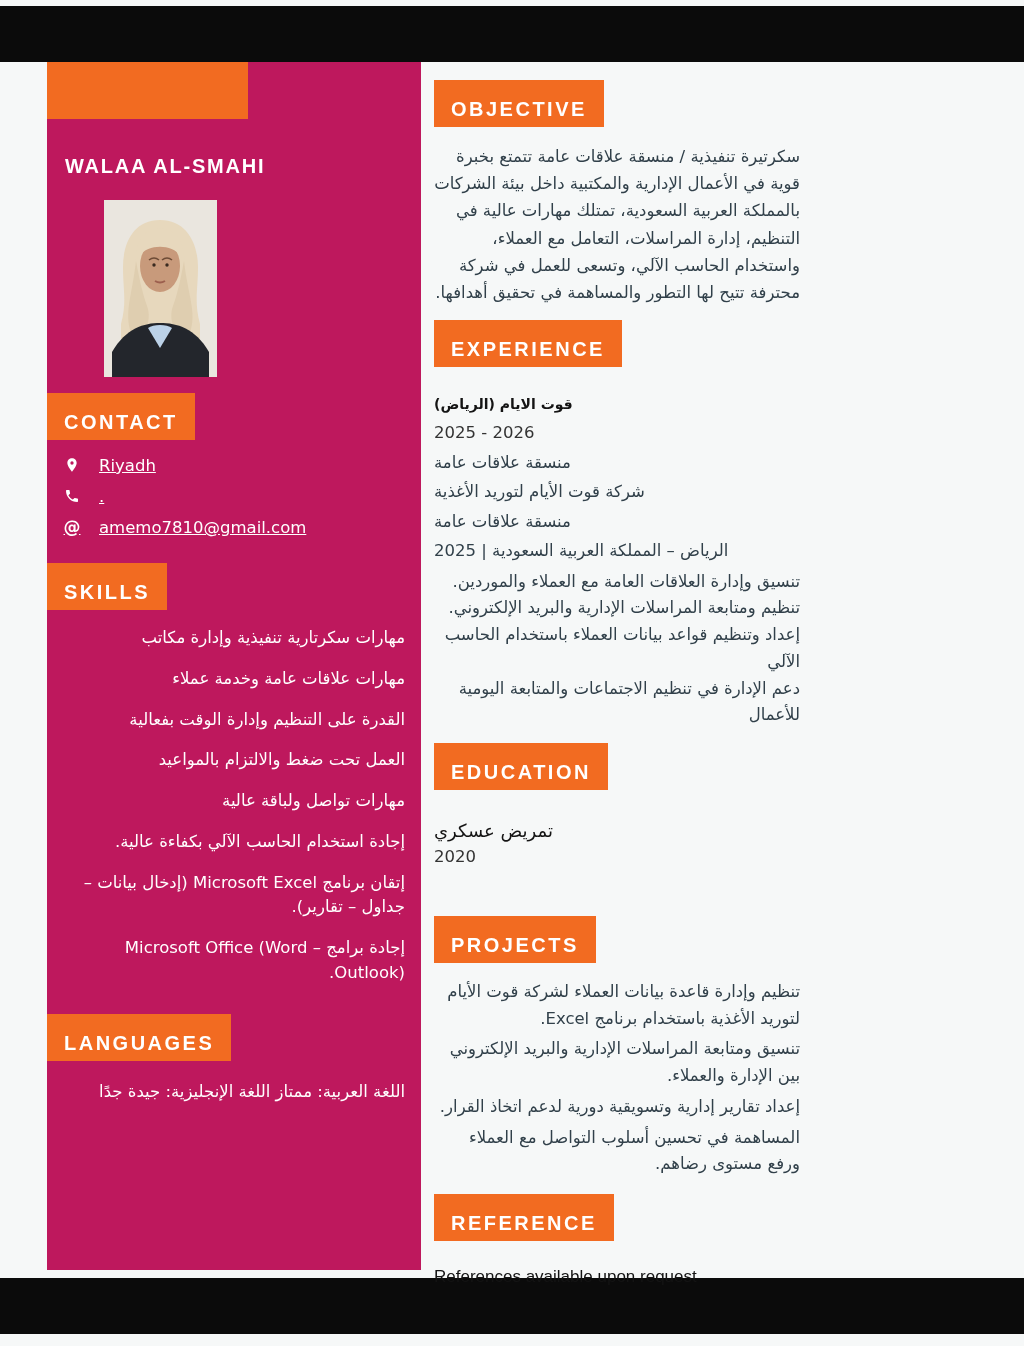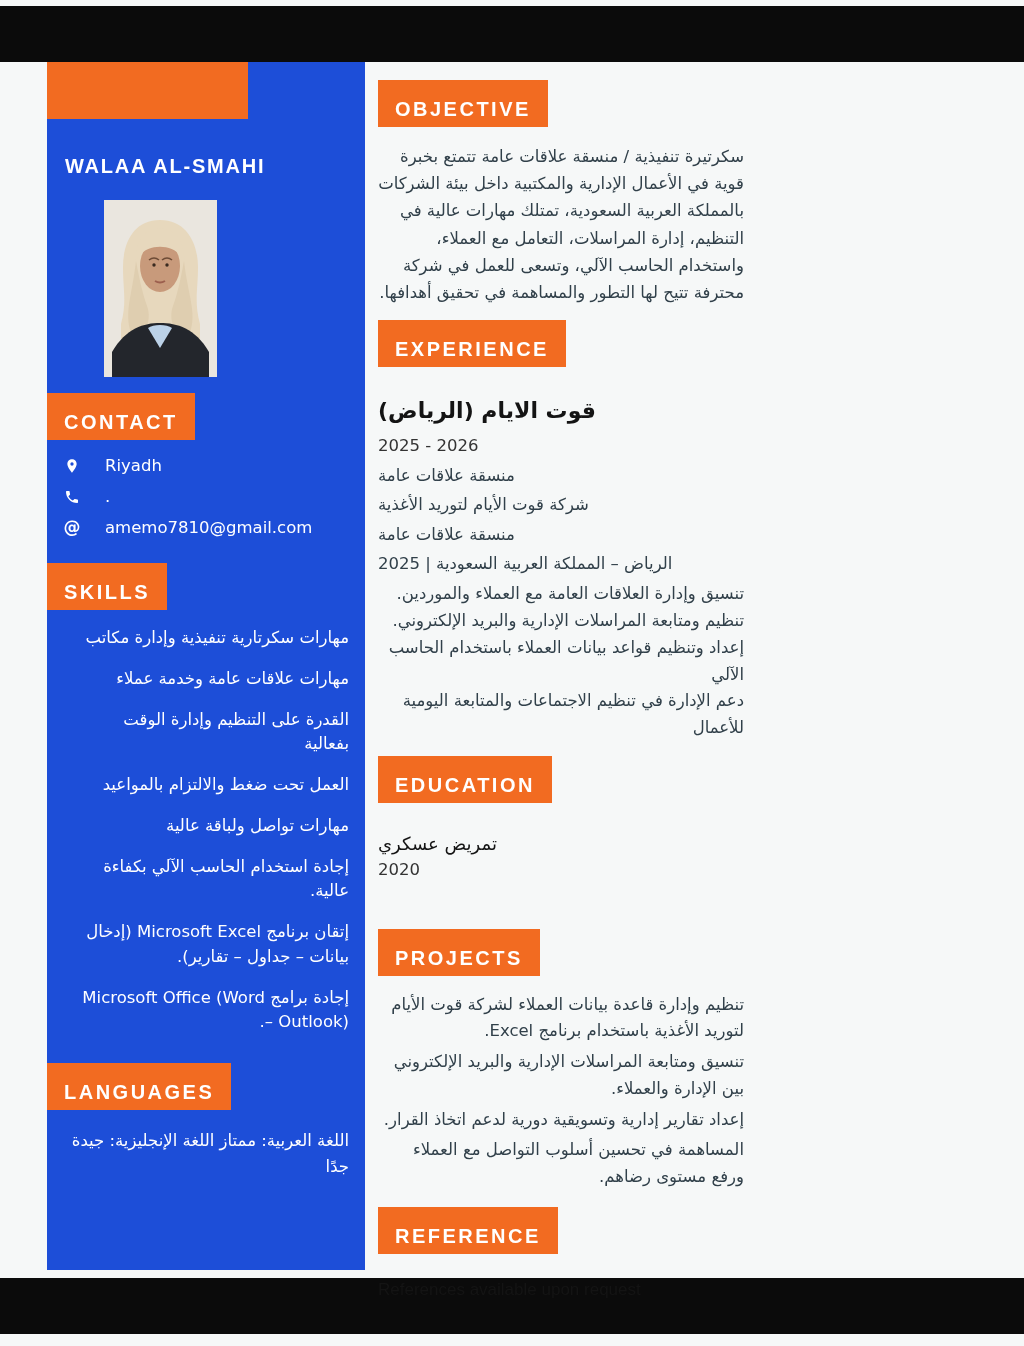--- a/index.html
+++ b/index.html
@@ -3,44 +3,44 @@
 <meta charset="utf-8">
 <style>
   html,body{margin:0;padding:0;background:#e9edee;font-family:"DejaVu Sans",sans-serif;}
   .canvas{position:relative;width:1024px;height:1346px;background:#f6f8f8;overflow:hidden;margin:0 auto;}
   .bar{position:absolute;left:0;right:0;height:56px;background:#0b0b0b;}
   .bar.top{top:6px;}
   .bar.bottom{bottom:12px;}
   .content{position:absolute;top:62px;left:47px;display:flex;align-items:flex-start;}
 
   
-  .sidebar{width:318px;min-height:1208px;background:#1d4ed8;color:#fff;box-sizing:border-box;padding-bottom:40px;}
+  .sidebar{width:374px;min-height:1208px;background:#be185d;color:#fff;box-sizing:border-box;padding-bottom:40px;}
   .name-accent{width:201px;height:57px;background:var(--accent,#f26b21);}
   .name{font-family:"Liberation Sans",sans-serif;font-size:20px;font-weight:bold;letter-spacing:1.8px;color:#fff;margin:36px 0 0 18px;}
   .photo{width:113px;height:177px;margin:22px 0 0 57px;background:#eae6df;overflow:hidden;}
   .sec-h{display:inline-block;background:var(--accent,#f26b21);color:#fff;font-family:"Liberation Sans",sans-serif;
          font-weight:bold;font-size:20px;letter-spacing:2.5px;padding:18px 17px 7px;line-height:1.1;}
   .side-h{margin-top:0;}
   .contact-h{margin-top:8px;}
   .contact-list{margin:16px 0 6px 16px;}
-  .contact-row{display:flex;align-items:center;gap:24px;margin-bottom:12px;font-size:16.5px;}
+  .contact-row{display:flex;align-items:flex-start;gap:18px;margin-bottom:12px;font-size:16.5px;text-decoration:underline;}
   .contact-row .ic{width:18px;height:18px;flex:0 0 18px;display:flex;align-items:center;justify-content:center;}
   .at-glyph{font-size:17px;font-weight:bold;color:#fff;line-height:1;}
   .skills-h{margin-top:14px;}
   .skill-list{padding:16px 16px 0 31px;}
   .skill{direction:rtl;text-align:right;font-size:16.5px;line-height:1.5;margin-bottom:16px;color:#fff;}
   .lang-h{margin-top:12px;}
   .lang-text{direction:rtl;text-align:right;font-size:16.5px;line-height:1.6;padding:18px 16px 0 14px;color:#fff;}
 
   
   .main{width:366px;margin-left:13px;box-sizing:border-box;padding-top:18px;color:#31404a;}
   .main .sec-h{margin-bottom:0;}
   .para{direction:rtl;text-align:right;font-size:16.5px;line-height:1.65;margin:16px 0 14px;color:#31404a;}
   .exp-head{direction:rtl;text-align:left;margin-top:26px;font-size:16.5px;line-height:1.6;color:#31404a;}
-  .exp-title{font-weight:bold;font-size:22px;color:#141414;margin-bottom:4px;}
+  .exp-title{font-weight:bold;font-size:14px;color:#141414;margin-bottom:4px;}
   .exp-dates{direction:ltr;text-align:left;color:#333;margin-bottom:4px;}
   .exp-line{margin-bottom:3px;}
   .exp-bullets{margin-top:4px;margin-bottom:14px;}
   .exp-bullet{direction:rtl;text-align:right;font-size:16.5px;line-height:1.62;color:#31404a;}
   .edu-block{direction:rtl;text-align:left;margin-top:30px;margin-bottom:50px;}
   .edu-degree{font-weight:normal;font-size:18px;color:#141414;margin-bottom:6px;}
   .edu-year{direction:ltr;font-size:16.5px;color:#333;}
   .proj-list{margin:16px 0 16px;}
   .proj-item{direction:rtl;text-align:right;font-size:16.5px;line-height:1.62;color:#31404a;margin-bottom:4px;}
   .ref-text{font-size:17px;color:#141414;margin-top:26px;font-family:"Liberation Sans",sans-serif;}

